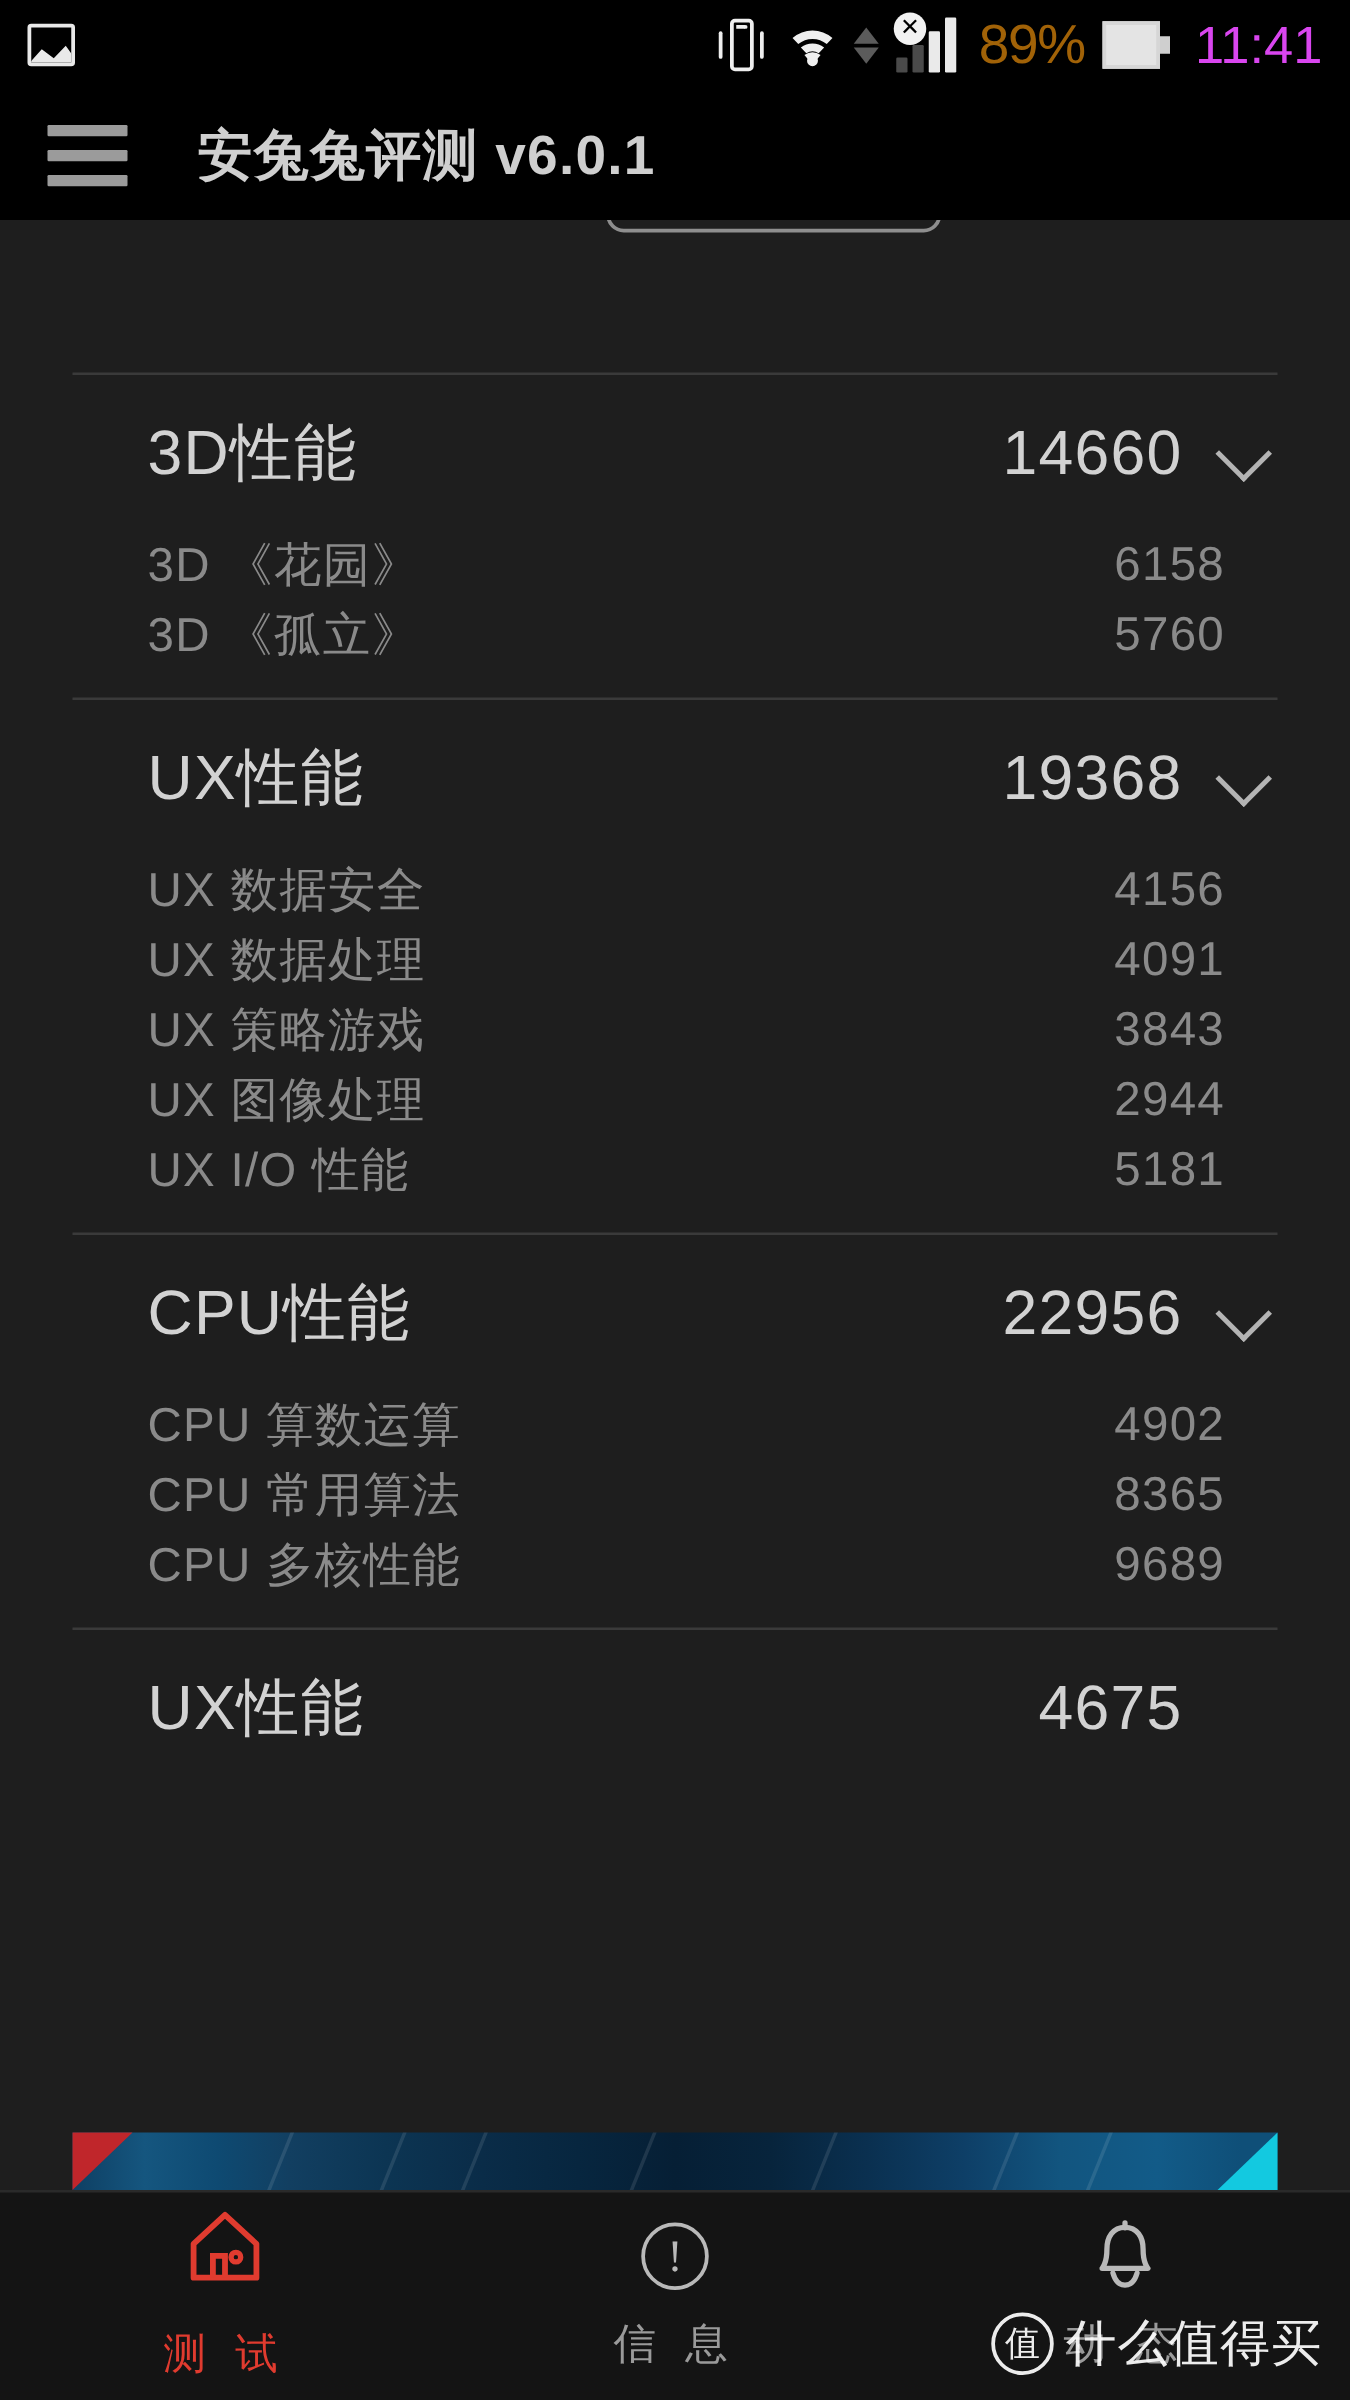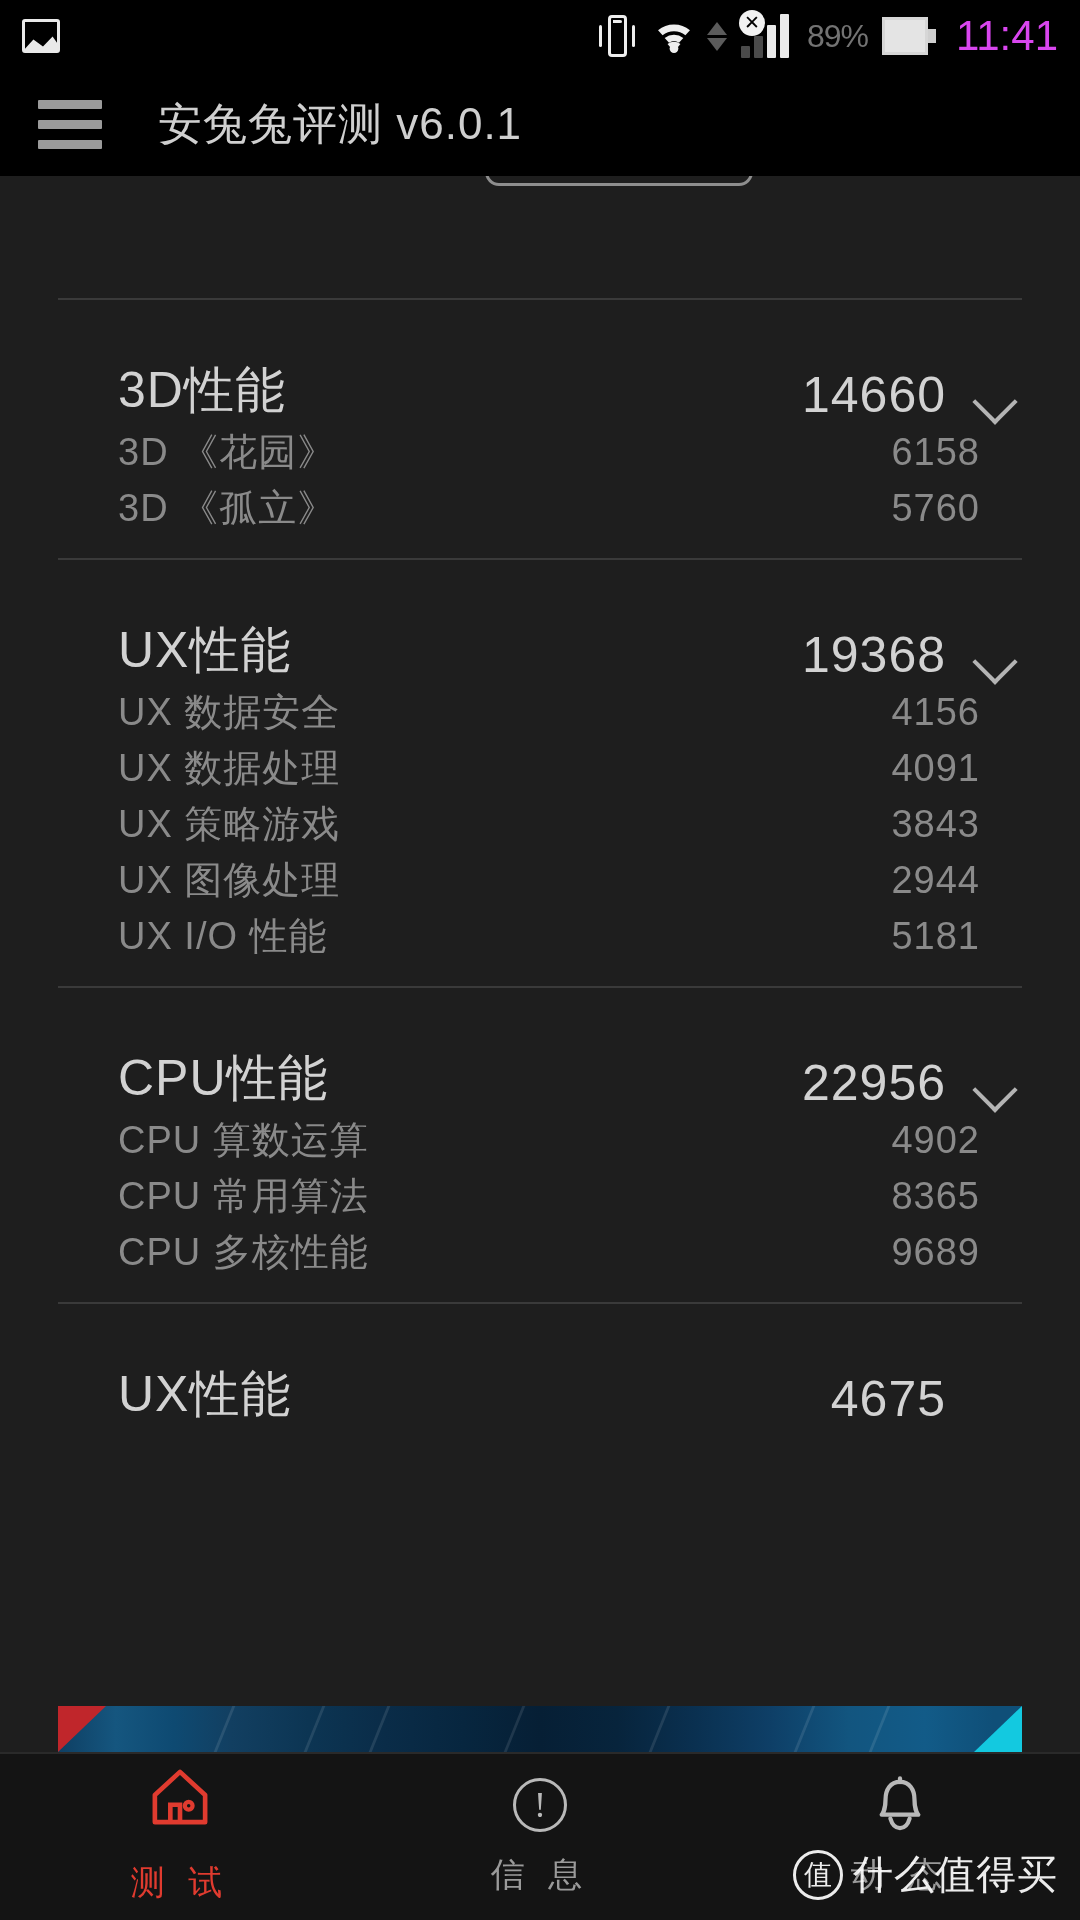--- a/index.html
+++ b/index.html
@@ -58,53 +58,53 @@
   .sbar { width:9px; background:#4a4a4a; border-radius:1px; }
   .sbar.s1 { height:12px; }
   .sbar.s2 { height:22px; }
   .sbar.s3 { height:33px; background:#eaeaea; }
   .sbar.s4 { height:44px; background:#eaeaea; }
   .nosim {
     position:absolute; left:-2px; top:-4px; width:26px; height:26px;
     border-radius:50%; background:#f2f2f2; color:#000;
     font-size:19px; line-height:26px; text-align:center; font-weight:bold;
   }
-  .batt-pct { color:#737373; font-size:32px; letter-spacing:-1px; }
+  .batt-pct { color:#a16207; font-size:44px; letter-spacing:-1px; }
   .batt-icon { position:relative; width:54px; height:38px; }
   .batt-icon .shell {
     position:absolute; left:0; top:0; width:46px; height:38px;
     border:3px solid #d6d6d6; background:#e4e4e4;
   }
   .batt-icon .tip {
     position:absolute; right:0; top:12px; width:8px; height:14px; background:#cfcfcf;
   }
   .sb-time { color:#d946ef; font-size:42px; letter-spacing:0px; margin-left:6px; }
 
   
   .appbar {
     position:absolute; top:72px; left:0; width:1080px; height:104px;
     background:#000; display:flex; align-items:center;
   }
   .hamburger { width:64px; margin-left:38px; display:flex; flex-direction:column; gap:11px; }
   .hamburger span { display:block; height:9px; background:#9b9b9b; border-radius:1px; }
-  .app-title { color:#cfcfcf; font-size:44px; font-weight:normal; margin-left:56px; letter-spacing:1px; }
+  .app-title { color:#cfcfcf; font-size:44px; font-weight:bold; margin-left:56px; letter-spacing:1px; }
 
   
   .content {
     position:absolute; top:176px; left:0; width:1080px; height:1576px;
     background:#1e1e1e; overflow:hidden;
   }
   .clipped-card {
     position:absolute; top:-24px; left:485px; width:268px; height:34px;
     border:3px solid #8e8e8e; border-radius:14px; background:#1e1e1e;
   }
   .divider { height:2px; background:#3a3a3a; margin:0 58px; }
 
   .sec-head {
-    display:flex; align-items:flex-end; padding:0 62px 0 118px; height:124px;
+    display:flex; align-items:center; padding:0 62px 0 118px; height:124px;
   }
   .sec-title { color:#d2d2d2; font-size:50px; letter-spacing:1px; }
   .sec-score { margin-left:auto; color:#d2d2d2; font-size:50px; letter-spacing:1px; }
   .chev {
     width:46px; height:46px; margin-left:26px; position:relative; flex:none;
   }
   .chev::before{
     content:""; position:absolute; left:7px; top:8px; width:28px; height:28px;
     border-right:4px solid #b4b4b4; border-bottom:4px solid #b4b4b4;
     transform:rotate(45deg);

